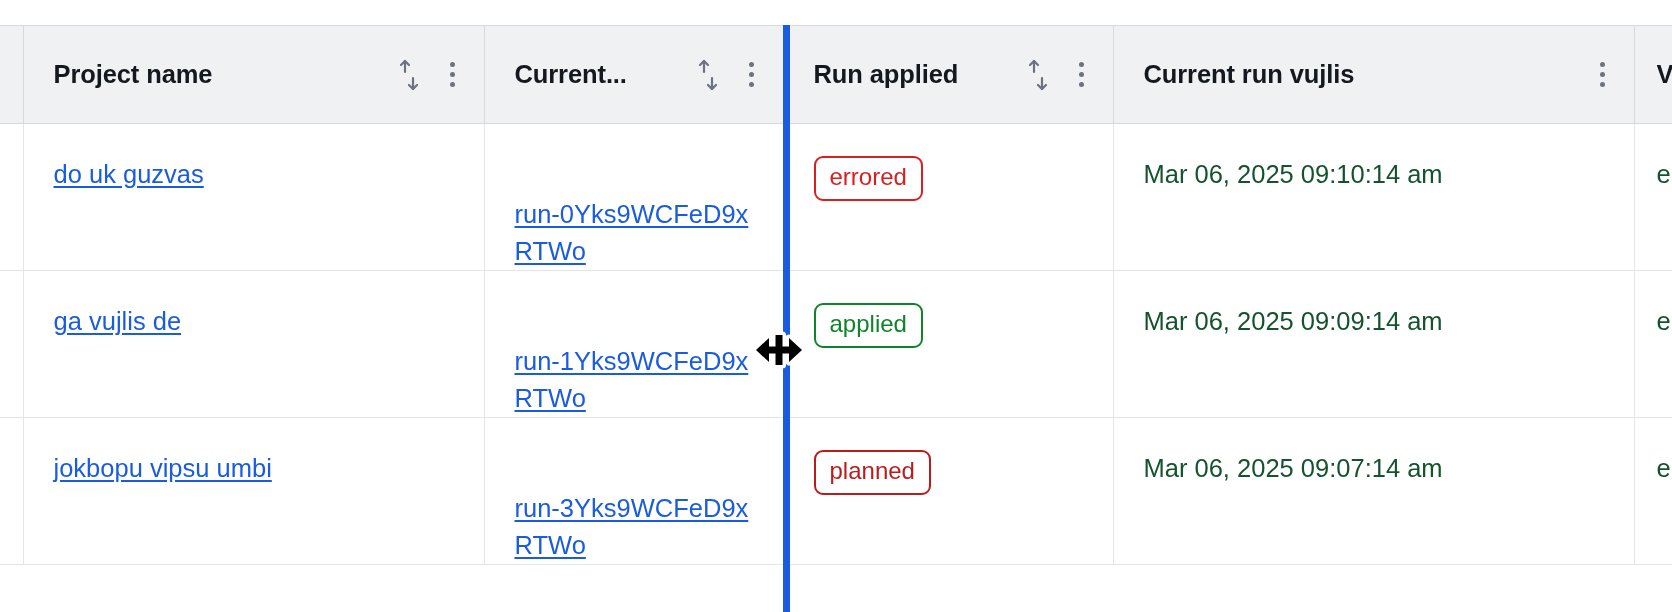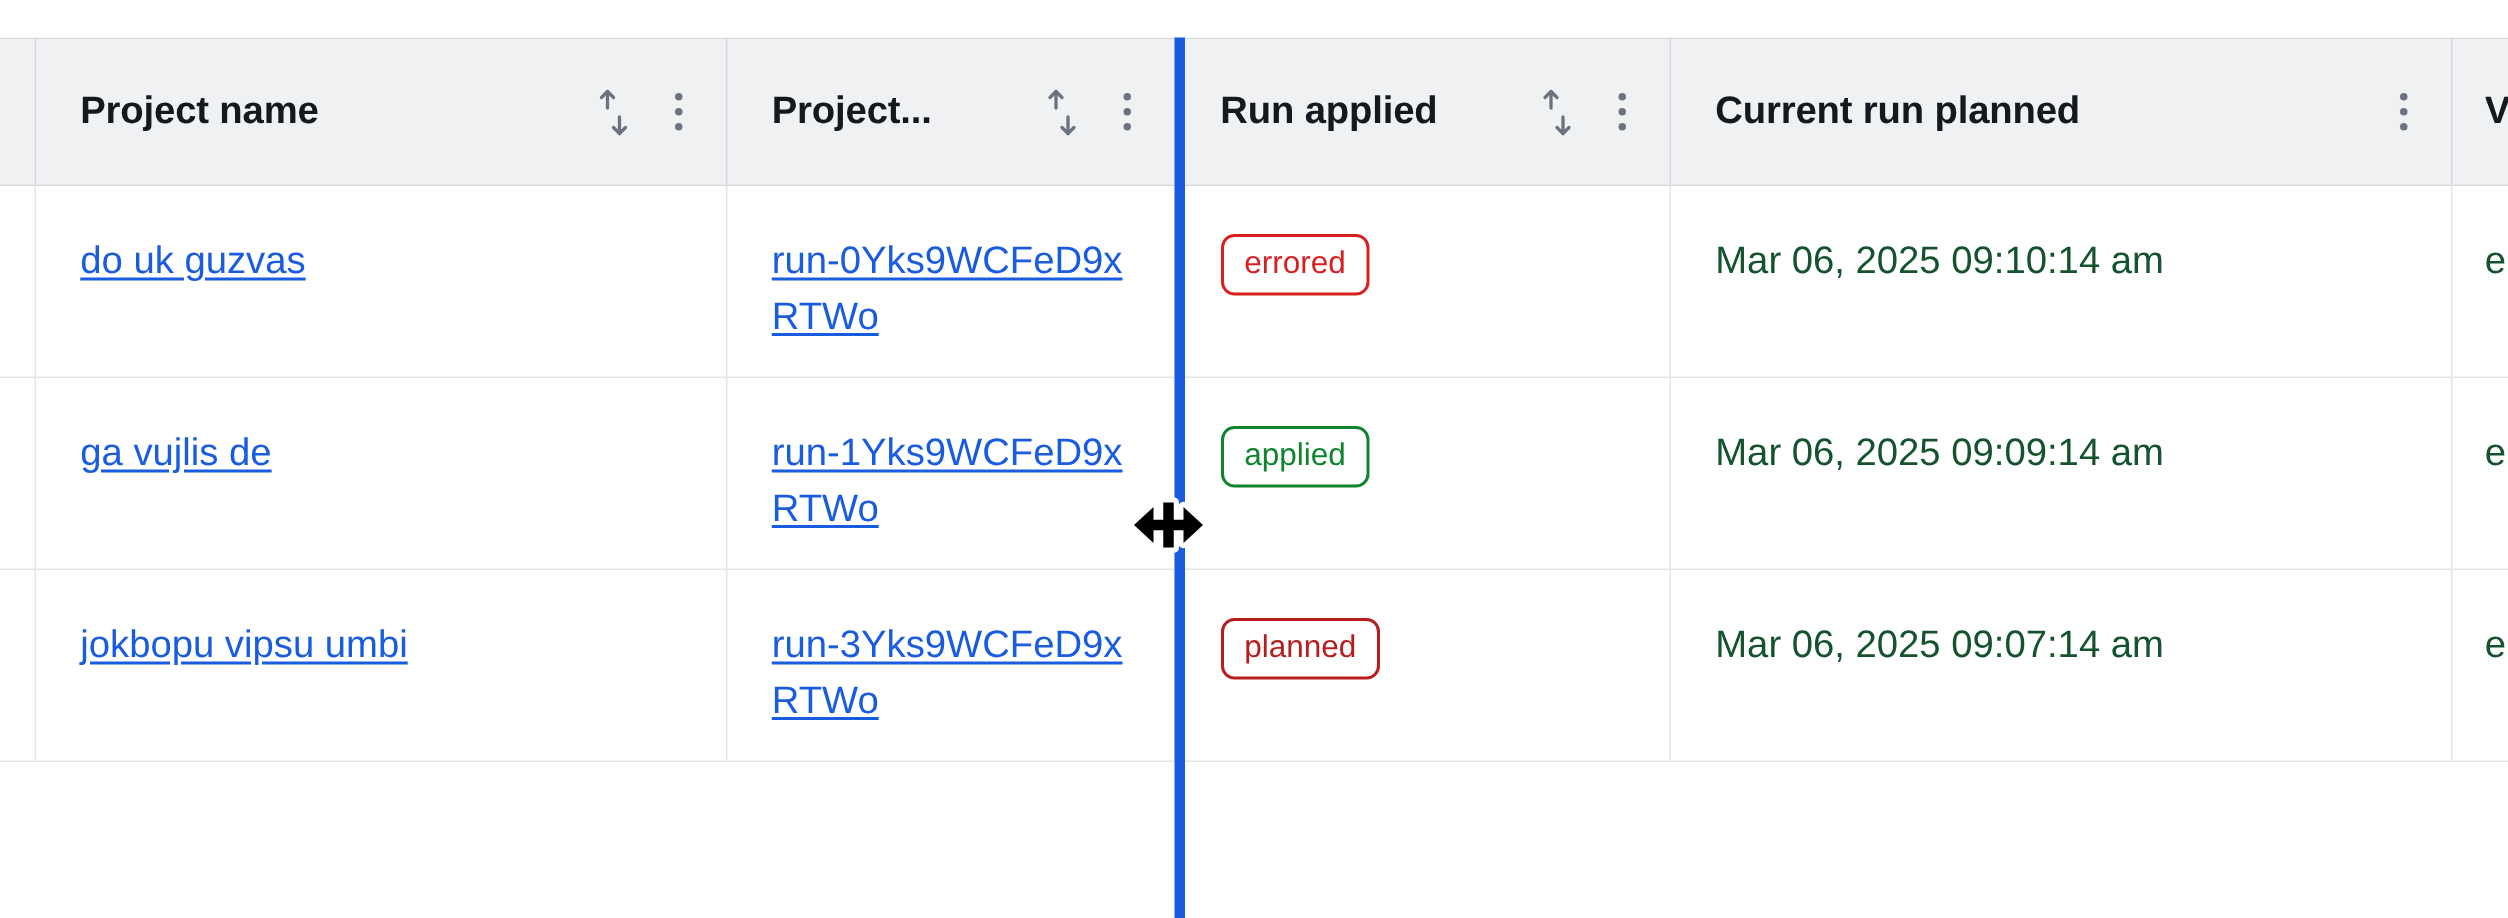--- a/index.html
+++ b/index.html
@@ -139,34 +139,35 @@
   }
   .cell.plain { color: #14532d; white-space: nowrap; }
 
   a.link {
     color: #1A5CE0;
     text-decoration: underline;
     text-underline-offset: 3px;
     font-size: 25.5px;
     line-height: 1.45;
     cursor: pointer;
+    margin-top: 40px;
   }
   a.link.wrapid {
     display: inline-block;
     max-width: 100%;
     word-break: break-all;
   }
 
   
   .badge {
     display: inline-block;
     border: 2px solid currentColor;
     border-radius: 9px;
     padding: 5px 14px 7px 14px;
-    font-size: 21px;
+    font-size: 24px;
     line-height: 1.2;
     background: #ffffff;
     white-space: nowrap;
   }
   .badge.errored { color: #D92020; }
   .badge.applied { color: #10842B; }
   .badge.planned { color: #b91c1c; }
 
   
   .resize-line {
@@ -231,21 +232,21 @@
               <span class="kebab">
                 <i></i>
                   <i></i>
                   <i></i>
               </span>
             </div>
           </th>
 
           <th>
             <div class="th-inner">
-              <span class="th-label">Project...</span>
+              <span class="th-label">Current...</span>
               <span class="th-spacer"></span>
               <span class="sort-icon">
                 <svg viewBox="0 0 26 34" width="26" height="34" aria-hidden="true">
                   <g stroke="#6B7280" stroke-width="2.2" fill="none" stroke-linecap="round" stroke-linejoin="round">
                     <path d="M9 14 V3"></path>
                     <path d="M5 7 L9 3 L13 7"></path>
                     <path d="M17 20 V31"></path>
                     <path d="M13 27 L17 31 L21 27"></path>
                   </g>
                 </svg>
@@ -275,21 +276,21 @@
               <span class="kebab">
                 <i></i>
                   <i></i>
                   <i></i>
               </span>
             </div>
           </th>
 
           <th>
             <div class="th-inner no-sort">
-              <span class="th-label">Current run planned</span>
+              <span class="th-label">Current run vujlis</span>
               <span class="th-spacer"></span>
               <span class="kebab">
                 <i></i>
                   <i></i>
                   <i></i>
               </span>
             </div>
           </th>
 
           <th>

